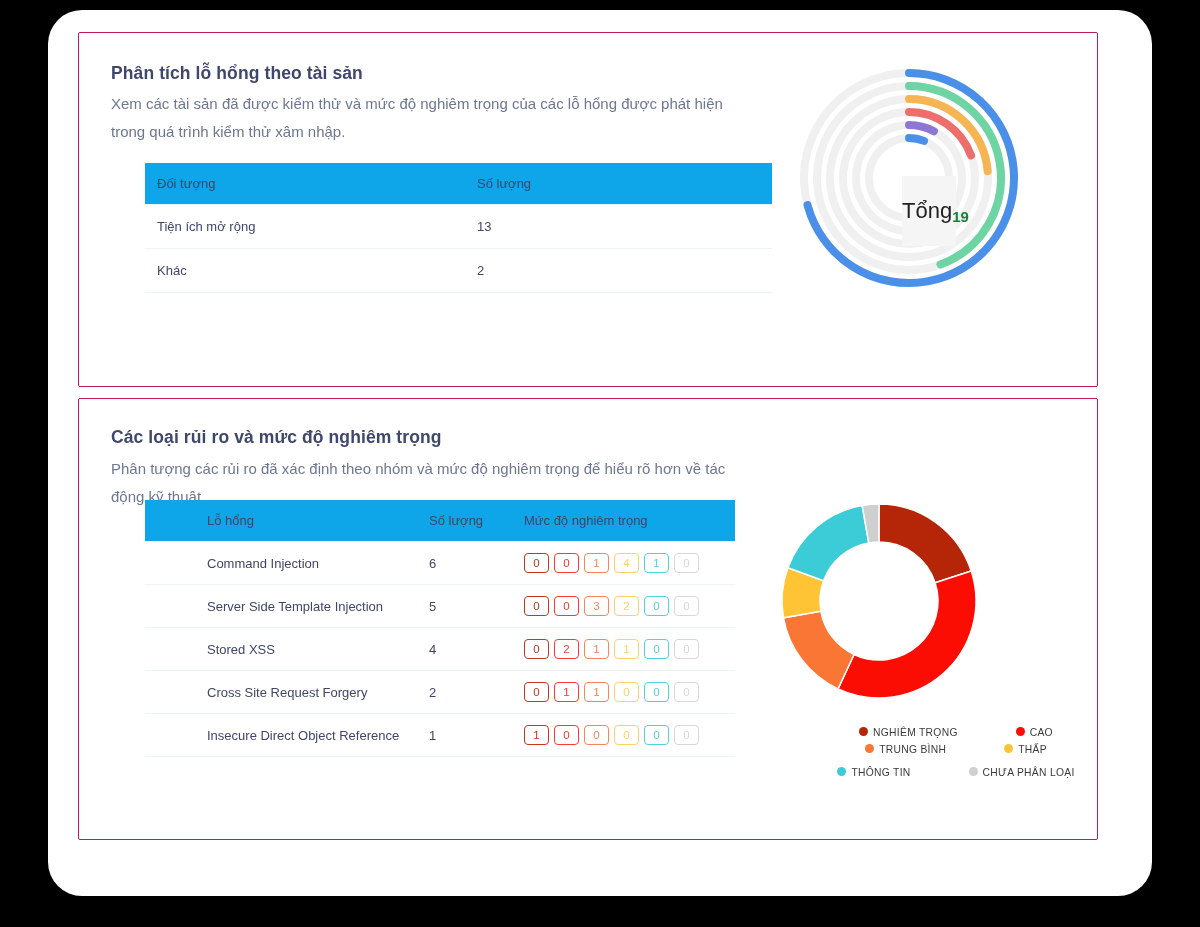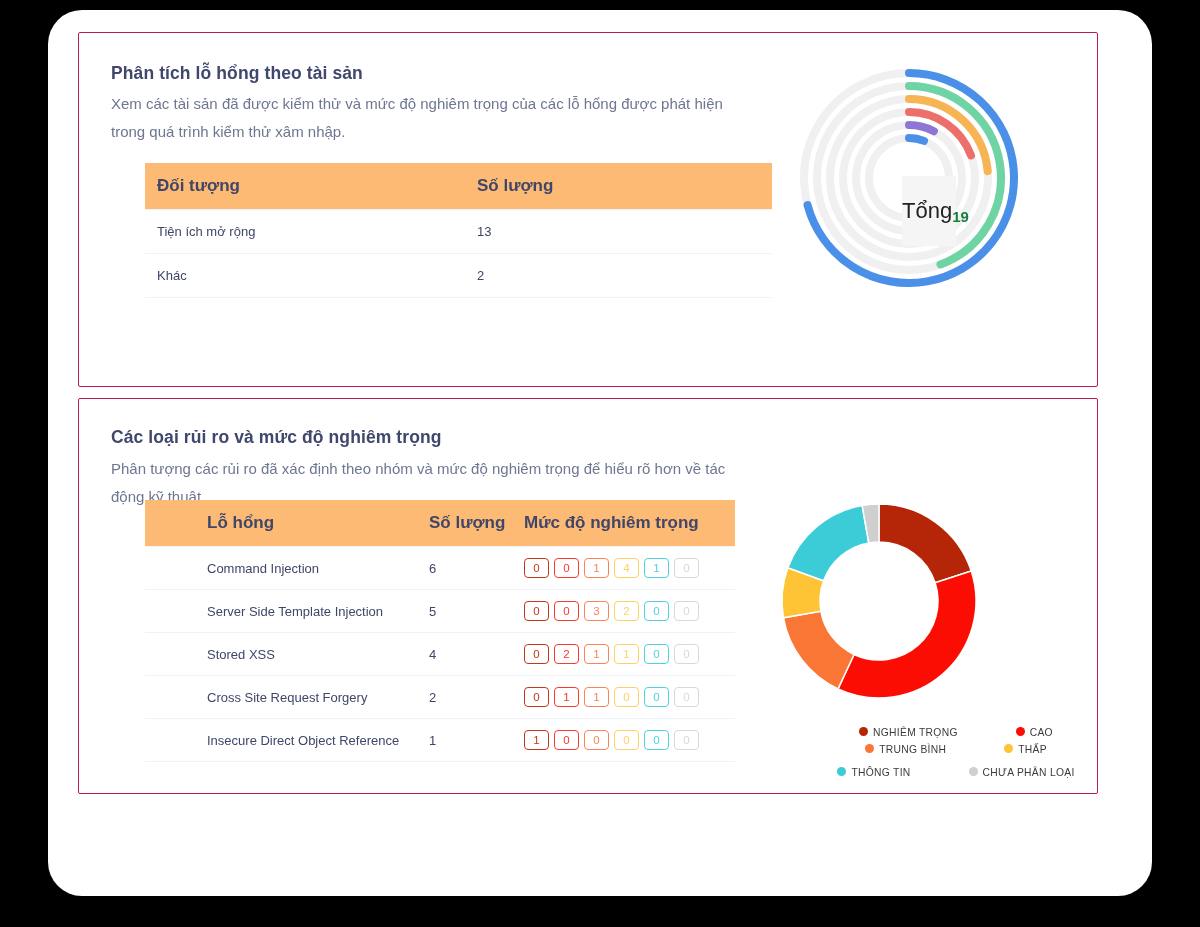--- a/index.html
+++ b/index.html
@@ -16,43 +16,43 @@
     background: #ffffff;
     border-radius: 34px;
   }
   .card {
     position: absolute;
     background: #ffffff;
     border: 1px solid #be185d;
     border-radius: 2px;
   }
   #card-assets { left: 30px; top: 22px; width: 1020px; height: 355px; }
-  #card-risks  { left: 30px; top: 388px; width: 1020px; height: 396px; }
+  #card-risks  { left: 30px; top: 388px; width: 1020px; height: 442px; }
 
   .card-title {
     position: absolute;
     font-size: 17.5px;
     font-weight: bold;
     color: #40476d;
     letter-spacing: .1px;
   }
   .card-sub {
     position: absolute;
     font-size: 15px;
     color: #6e7792;
     line-height: 1.85;
   }
 
   
   table { border-collapse: collapse; position: absolute; }
   thead th {
-    background: #fdba74;
+    background: #0ea5e9;
     text-align: left;
-    font-weight: bold;
-    font-size: 17px;
+    font-weight: normal;
+    font-size: 13px;
     color: #3f4668;
     padding: 13px 0 13px 12px;
   }
   tbody td {
     font-size: 13px;
     color: #3f4668;
     padding: 14px 0 14px 12px;
     border-bottom: 1px solid #eef2fa;
   }
   tbody tr:first-child td { border-top: 1px solid #eef2fa; }

